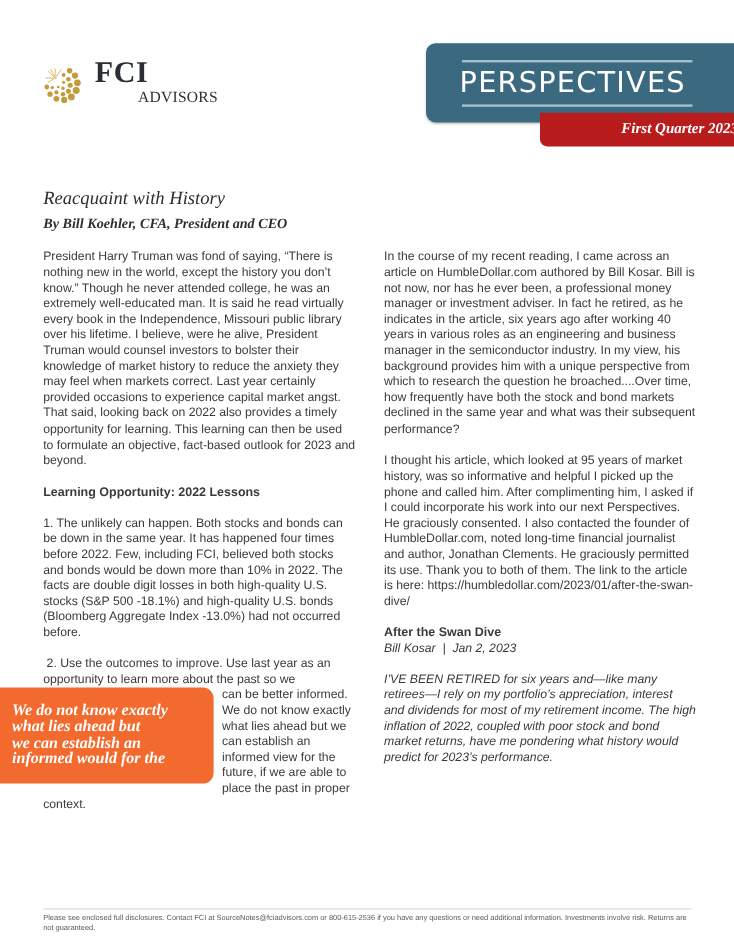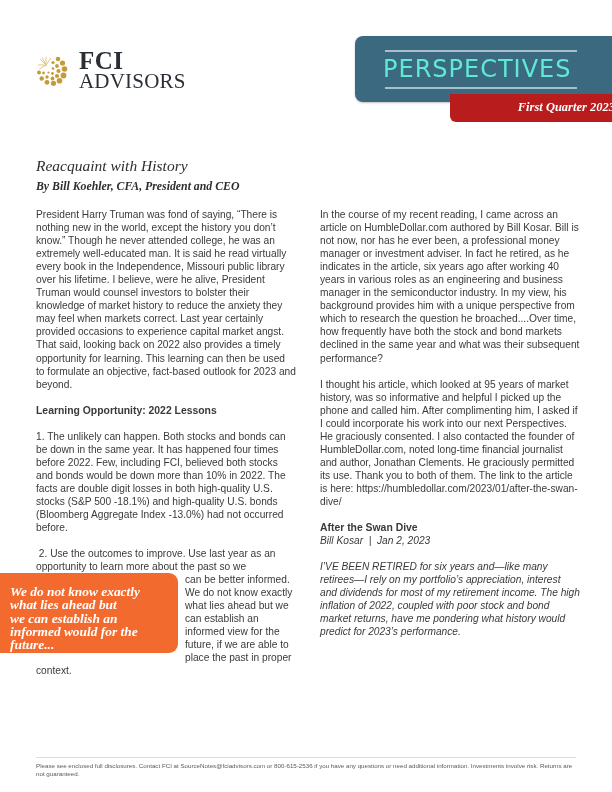--- a/index.html
+++ b/index.html
@@ -3,27 +3,27 @@
 <meta charset="utf-8">
 <style>
   * { box-sizing: border-box; margin: 0; padding: 0; }
   html, body { width: 612px; height: 792px; background: #ffffff; overflow: hidden; }
   body { position: relative; font-family: "Liberation Sans", "DejaVu Sans", sans-serif; color: #3a3a3a; }
 
   .logo { position: absolute; left: 36px; top: 50px; height: 40px; display: flex; align-items: center; }
   .logo-mark { width: 32px; height: 32px; margin-right: 11px; }
   .logo-text { display: flex; flex-direction: column; font-family: "Liberation Serif", "DejaVu Serif", serif; color: #2a2f36; }
   .logo-fci { font-size: 25px; line-height: 22px; font-weight: bold; letter-spacing: 0.5px; }
-  .logo-adv { font-size: 21px; line-height: 18px; letter-spacing: 0.2px; }
+  .logo-adv { font-size: 13px; line-height: 18px; letter-spacing: 0.2px; margin-left: 36px; }
 
   .banner { position: absolute; left: 355px; top: 36px; width: 257px; height: 66px; background: #3b6a80; border-radius: 8px 0 0 8px; box-shadow: 0 1px 2px rgba(0,0,0,0.25); }
   .banner-rule { position: absolute; left: 30px; width: 192px; height: 2px; background: #a6c0cc; }
   .banner-rule.top { top: 14px; }
   .banner-rule.bottom { top: 51px; }
-  .banner-title { position: absolute; left: 28px; top: 17px; width: 200px; font-family: "DejaVu Sans", sans-serif; font-size: 24px; line-height: 32px; color: #5eead4; letter-spacing: 1px; }
+  .banner-title { position: absolute; left: 28px; top: 17px; width: 200px; font-family: "DejaVu Sans", sans-serif; font-size: 24px; line-height: 32px; color: #ffffff; letter-spacing: 1px; }
   .quarter-strip { position: absolute; left: 450px; top: 94px; width: 178px; height: 28px; background: #b91c1c; border-radius: 0 0 0 6px; }
   .quarter-text { position: absolute; right: 13px; top: 6px; font-family: "Liberation Serif", "DejaVu Serif", serif; font-style: italic; font-weight: bold; font-size: 12.5px; color: #ffffff; }
 
   .col { position: absolute; font-size: 10.2px; line-height: 13.05px; color: #3a3a3a; }
   .col-left { left: 36px; top: 208px; width: 260px; }
   .col-right { left: 320px; top: 208px; width: 260px; }
   .col p { margin-bottom: 13px; }
   .col h3 { font-size: 10.4px; font-weight: bold; color: #3a3a3a; margin-bottom: 13px; line-height: 13px; }
 
   .article-title { position: absolute; left: 36px; top: 157px; font-family: "Liberation Serif", "DejaVu Serif", serif; font-style: italic; font-size: 15.5px; color: #2e2e2e; }
@@ -99,21 +99,20 @@
   <p>President Harry Truman was fond of saying, “There is nothing new in the world, except the history you don’t know.” Though he never attended college, he was an extremely well-educated man. It is said he read virtually every book in the Independence, Missouri public library over his lifetime. I believe, were he alive, President Truman would counsel investors to bolster their knowledge of market history to reduce the anxiety they may feel when markets correct. Last year certainly provided occasions to experience capital market angst. That said, looking back on 2022 also provides a timely opportunity for learning. This learning can then be used to formulate an objective, fact-based outlook for 2023 and beyond.</p>
   <h3>Learning Opportunity: 2022 Lessons</h3>
   <p>1. The unlikely can happen. Both stocks and bonds can be down in the same year. It has happened four times before 2022. Few, including FCI, believed both stocks and bonds would be down more than 10% in 2022. The facts are double digit losses in both high-quality U.S. stocks (S&amp;P 500 -18.1%) and high-quality U.S. bonds (Bloomberg Aggregate Index -13.0%) had not occurred before.</p>
   <div>
     <div style="white-space:pre-wrap;"> 2. Use the outcomes to improve. Use last year as an opportunity to learn more about the past so we</div>
     <div class="float-box">
       <span>We do not know exactly</span>
       <span>what lies ahead but</span>
       <span>we can establish an</span>
       <span>informed would for the</span>
-      <span>future...</span>
     </div>
     <div class="flow-p">can be better informed. We do not know exactly what lies ahead but we can establish an informed view for the future, if we are able to place the past in proper context.</div>
     <div class="clear"></div>
   </div>
 </div>
 
 <div class="col col-right">
   <p>In the course of my recent reading, I came across an article on HumbleDollar.com authored by Bill Kosar. Bill is not now, nor has he ever been, a professional money manager or investment adviser. In fact he retired, as he indicates in the article, six years ago after working 40 years in various roles as an engineering and business manager in the semiconductor industry. In my view, his background provides him with a unique perspective from which to research the question he broached....Over time, how frequently have both the stock and bond markets declined in the same year and what was their subsequent performance?</p>
   <p>I thought his article, which looked at 95 years of market history, was so informative and helpful I picked up the phone and called him. After complimenting him, I asked if I could incorporate his work into our next Perspectives. He graciously consented. I also contacted the founder of HumbleDollar.com, noted long-time financial journalist and author, Jonathan Clements. He graciously permitted its use. Thank you to both of them. The link to the article is here: https://humbledollar.com/2023/01/after-the-swan-dive/</p>
   <div class="post-title">After the Swan Dive</div>

